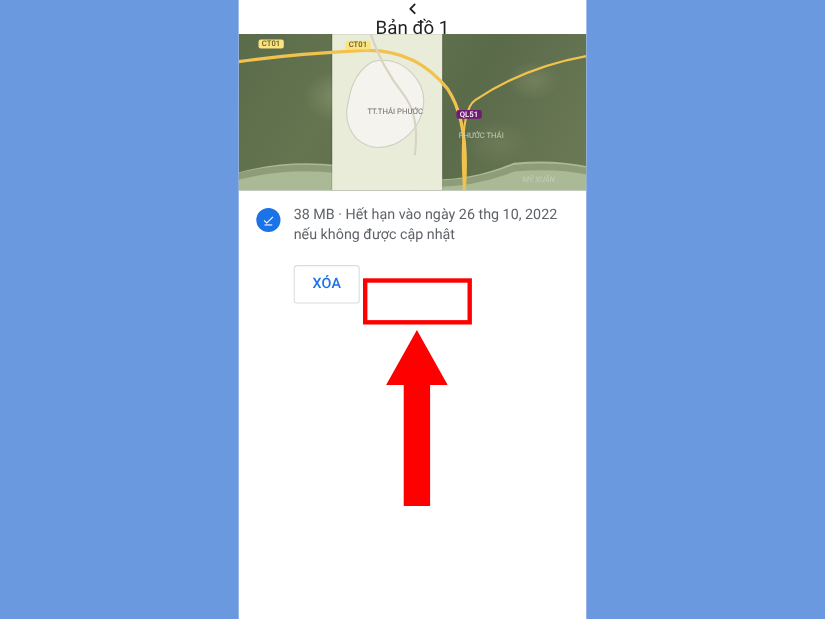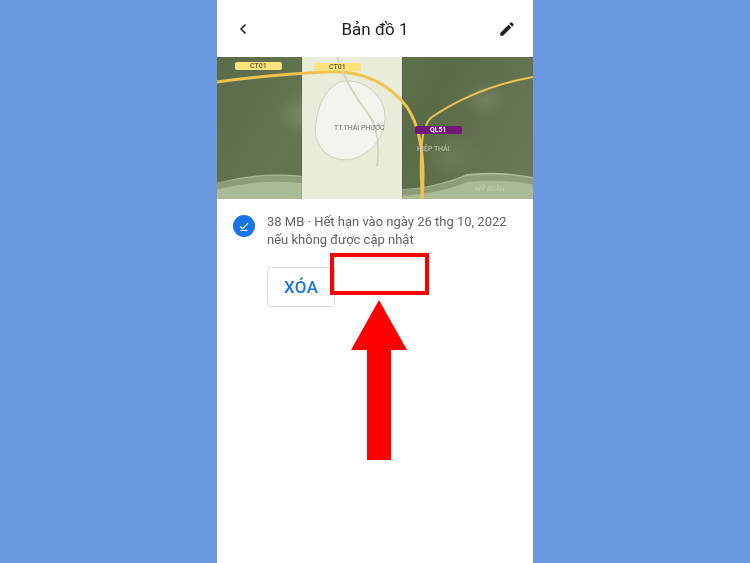--- a/index.html
+++ b/index.html
@@ -14,26 +14,27 @@
       overflow: hidden;
     }
     .phone-frame {
       width: 316px;
       height: 100%;
       background: #fff;
       position: relative;
       overflow: hidden;
     }
     .header {
-      height: 57px;
+      height: 31px;
       display: flex;
       align-items: center;
       justify-content: space-between;
       padding: 0 14px;
       background: #fff;
+      flex-direction: column;
     }
     .header-title {
       font-size: 17px;
       font-weight: 400;
       color: #202124;
     }
     .icon-btn {
       width: 24px;
       height: 24px;
       display: flex;
@@ -88,21 +89,21 @@
       position: absolute;
       font-size: 7px;
       color: #6b6b6b;
       white-space: nowrap;
     }
     .road-label {
       position: absolute;
       font-size: 7px;
       background: #fce37d;
       color: #5f5a2b;
-      padding: 0 15px;
+      padding: 0 3px;
       border-radius: 2px;
       font-weight: 500;
     }
     .info-section {
       padding: 14px 16px;
       display: flex;
       gap: 12px;
     }
     .download-badge {
       width: 22px;
@@ -120,21 +121,21 @@
       color: #5f6368;
       line-height: 1.4;
     }
     .button-row {
       display: flex;
       gap: 10px;
       padding: 4px 0 0 50px;
     }
     .btn {
       padding: 9px 16px;
-      font-size: 17px;
+      font-size: 13px;
       font-weight: 500;
       letter-spacing: 0.3px;
       border-radius: 3px;
       cursor: pointer;
       text-align: left;
     }
     .btn-outline {
       border: 1px solid #dadce0;
       color: #1a73e8;
       background: #fff;
@@ -191,21 +192,21 @@
     </svg>
     <svg class="map-roads" viewBox="0 0 316 142" preserveAspectRatio="none">
       <path d="M 0 25 Q 50 18, 110 15 Q 160 12, 190 50 Q 210 80, 205 142" fill="none" stroke="#f2c24f" stroke-width="3"></path>
       <path d="M 316 20 Q 260 30, 215 60 Q 200 70, 205 142" fill="none" stroke="#f2c24f" stroke-width="2"></path>
       <path d="M 120 0 Q 130 30, 150 55 Q 165 75, 160 110" fill="none" stroke="#d8d4c4" stroke-width="2"></path>
     </svg>
     <div class="road-label" style="left:18px; top:5px;">CT01</div>
     <div class="road-label" style="left:97px; top:6px;">CT01</div>
     <div class="road-label" style="left:198px; top:69px; background:#701a75; color:#fff;">QL51</div>
     <div class="map-label" style="left:117px; top:67px;">TT.THÁI PHƯỚC</div>
-    <div class="map-label" style="left:200px; top:88px; color:#c7cdb8;">HIỆP THÁI</div>
+    <div class="map-label" style="left:200px; top:88px; color:#c7cdb8;">PHƯỚC THÁI</div>
     <div class="map-label" style="left:258px; top:128px; color:#c7cdb8;font-style:italic;">MỸ XUÂN</div>
   </div>
 
   <div class="info-section">
     <div class="download-badge">
       <svg width="12" height="12" viewBox="0 0 24 24" fill="#fff">
         <path d="M9 16.17L4.83 12l-1.42 1.41L9 19 21 7l-1.41-1.41z"></path>
         <rect x="5" y="20" width="14" height="2"></rect>
       </svg>
     </div>

